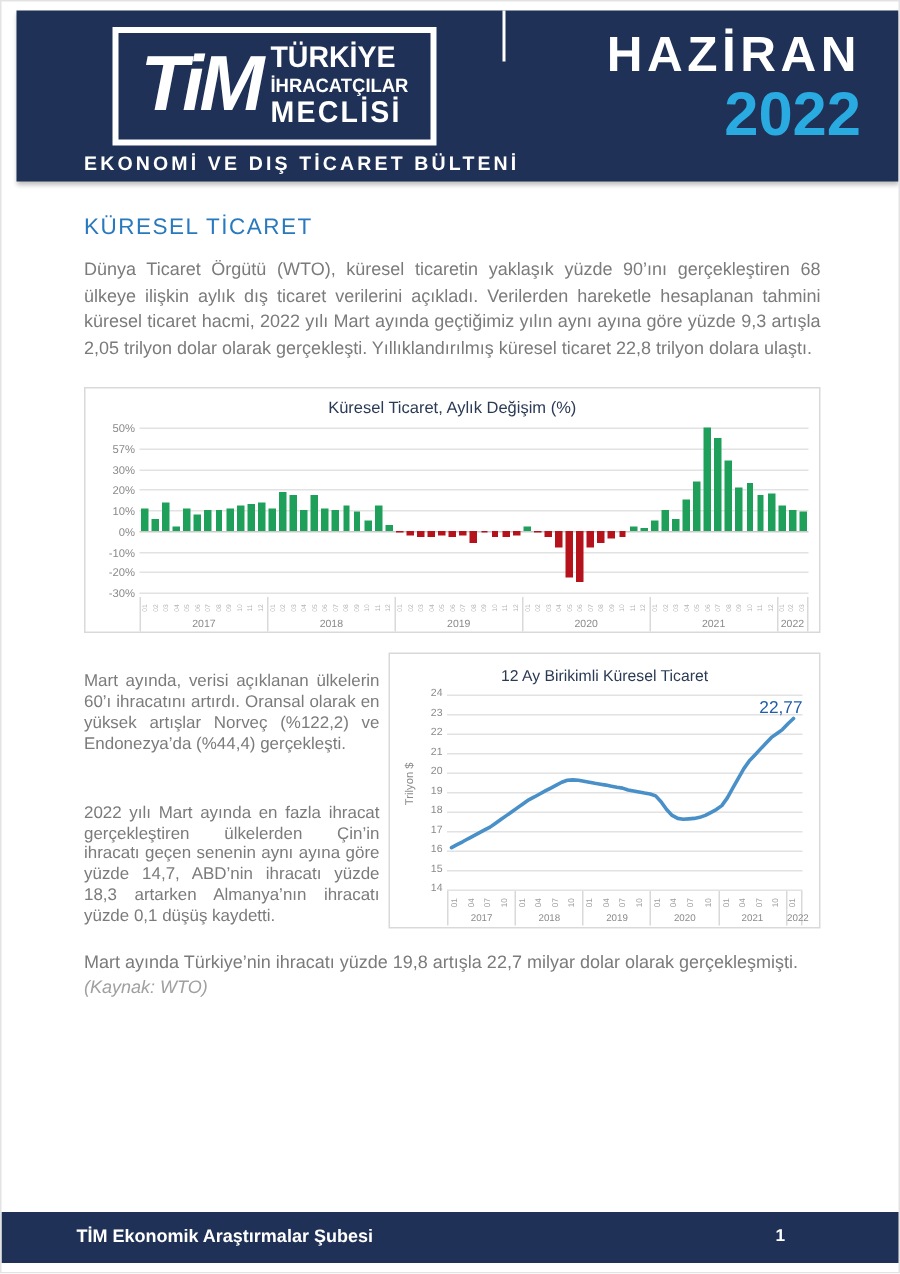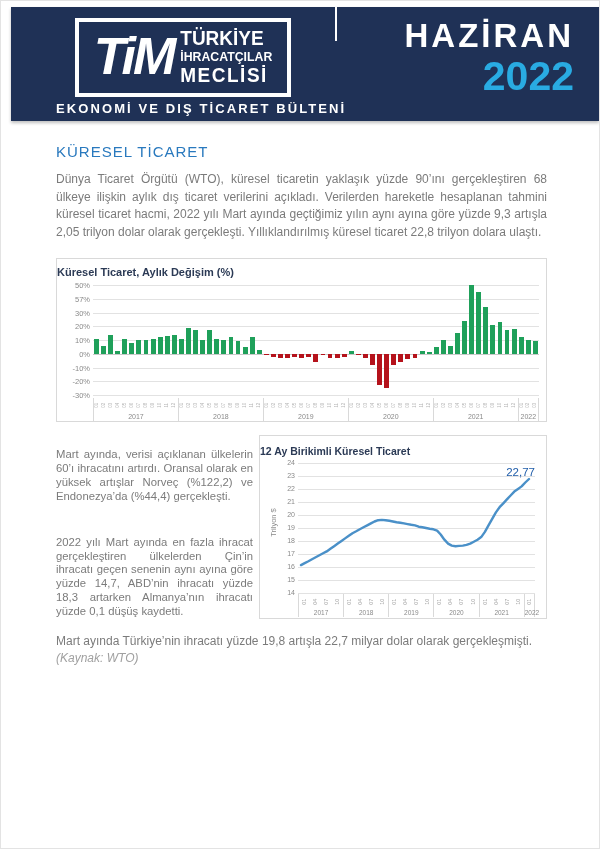--- a/index.html
+++ b/index.html
@@ -34,21 +34,21 @@
   .issue-year  { font-size:41px; color:#29ABE2; font-weight:800; margin-top:4px; }
   
   .section-title { position:absolute; left:55px; top:142px; color:#2979BE;
                    font-size:15px; font-weight:400; letter-spacing:1px; }
   .intro { position:absolute; left:55px; top:170px; width:491px;
            font-size:12px; line-height:17.6px; color:#7b7b7b; text-align:justify; }
   
   .card { position:absolute; background:#fff; border:1px solid #d9d9d9; }
   .card1 { left:55px; top:257px; width:491px; height:164px; }
   .card2 { left:258px; top:434px; width:288px; height:184px; }
-  .chart-title { font-weight:700; color:#2b3a55; }
+  .chart-title { text-align:center; font-weight:400; color:#2b3a55; }
   .card1 .chart-title { font-size:11px; margin-top:7px; }
   .card2 .chart-title { font-size:10.5px; margin-top:9px; }
   .ytick { position:absolute; right:0; font-size:7.5px; color:#8a8a8a; }
   .hgrid { position:absolute; left:0; right:0; height:1px; background:#e2e2e2; }
   .hgrid.zero { background:#c9c9c9; }
   .bar { position:absolute; }
   
   #bar-ylabels { position:absolute; left:2px; top:26px; width:31px; height:110px; }
   #bar-plot { position:absolute; left:36px; top:26px; width:446px; height:110px; }
   #bar-xaxis { position:absolute; left:36px; top:139px; width:446px; height:23px; display:flex; }
@@ -382,14 +382,18 @@
           <div class="yearlab">2022</div>
         </div>
       </div>
   </div>
 
   <div class="closing">
     <span>Mart ayında Türkiye’nin ihracatı yüzde 19,8 artışla 22,7 milyar dolar olarak gerçekleşmişti.</span><br>
     <span class="source">(Kaynak: WTO)</span>
   </div>
 
+  <div class="footer">
+    <span class="footer-label">TİM Ekonomik Araştırmalar Şubesi</span>
+    <span class="footer-page">1</span>
+  </div>
 
 </div>
 
 </body></html>

